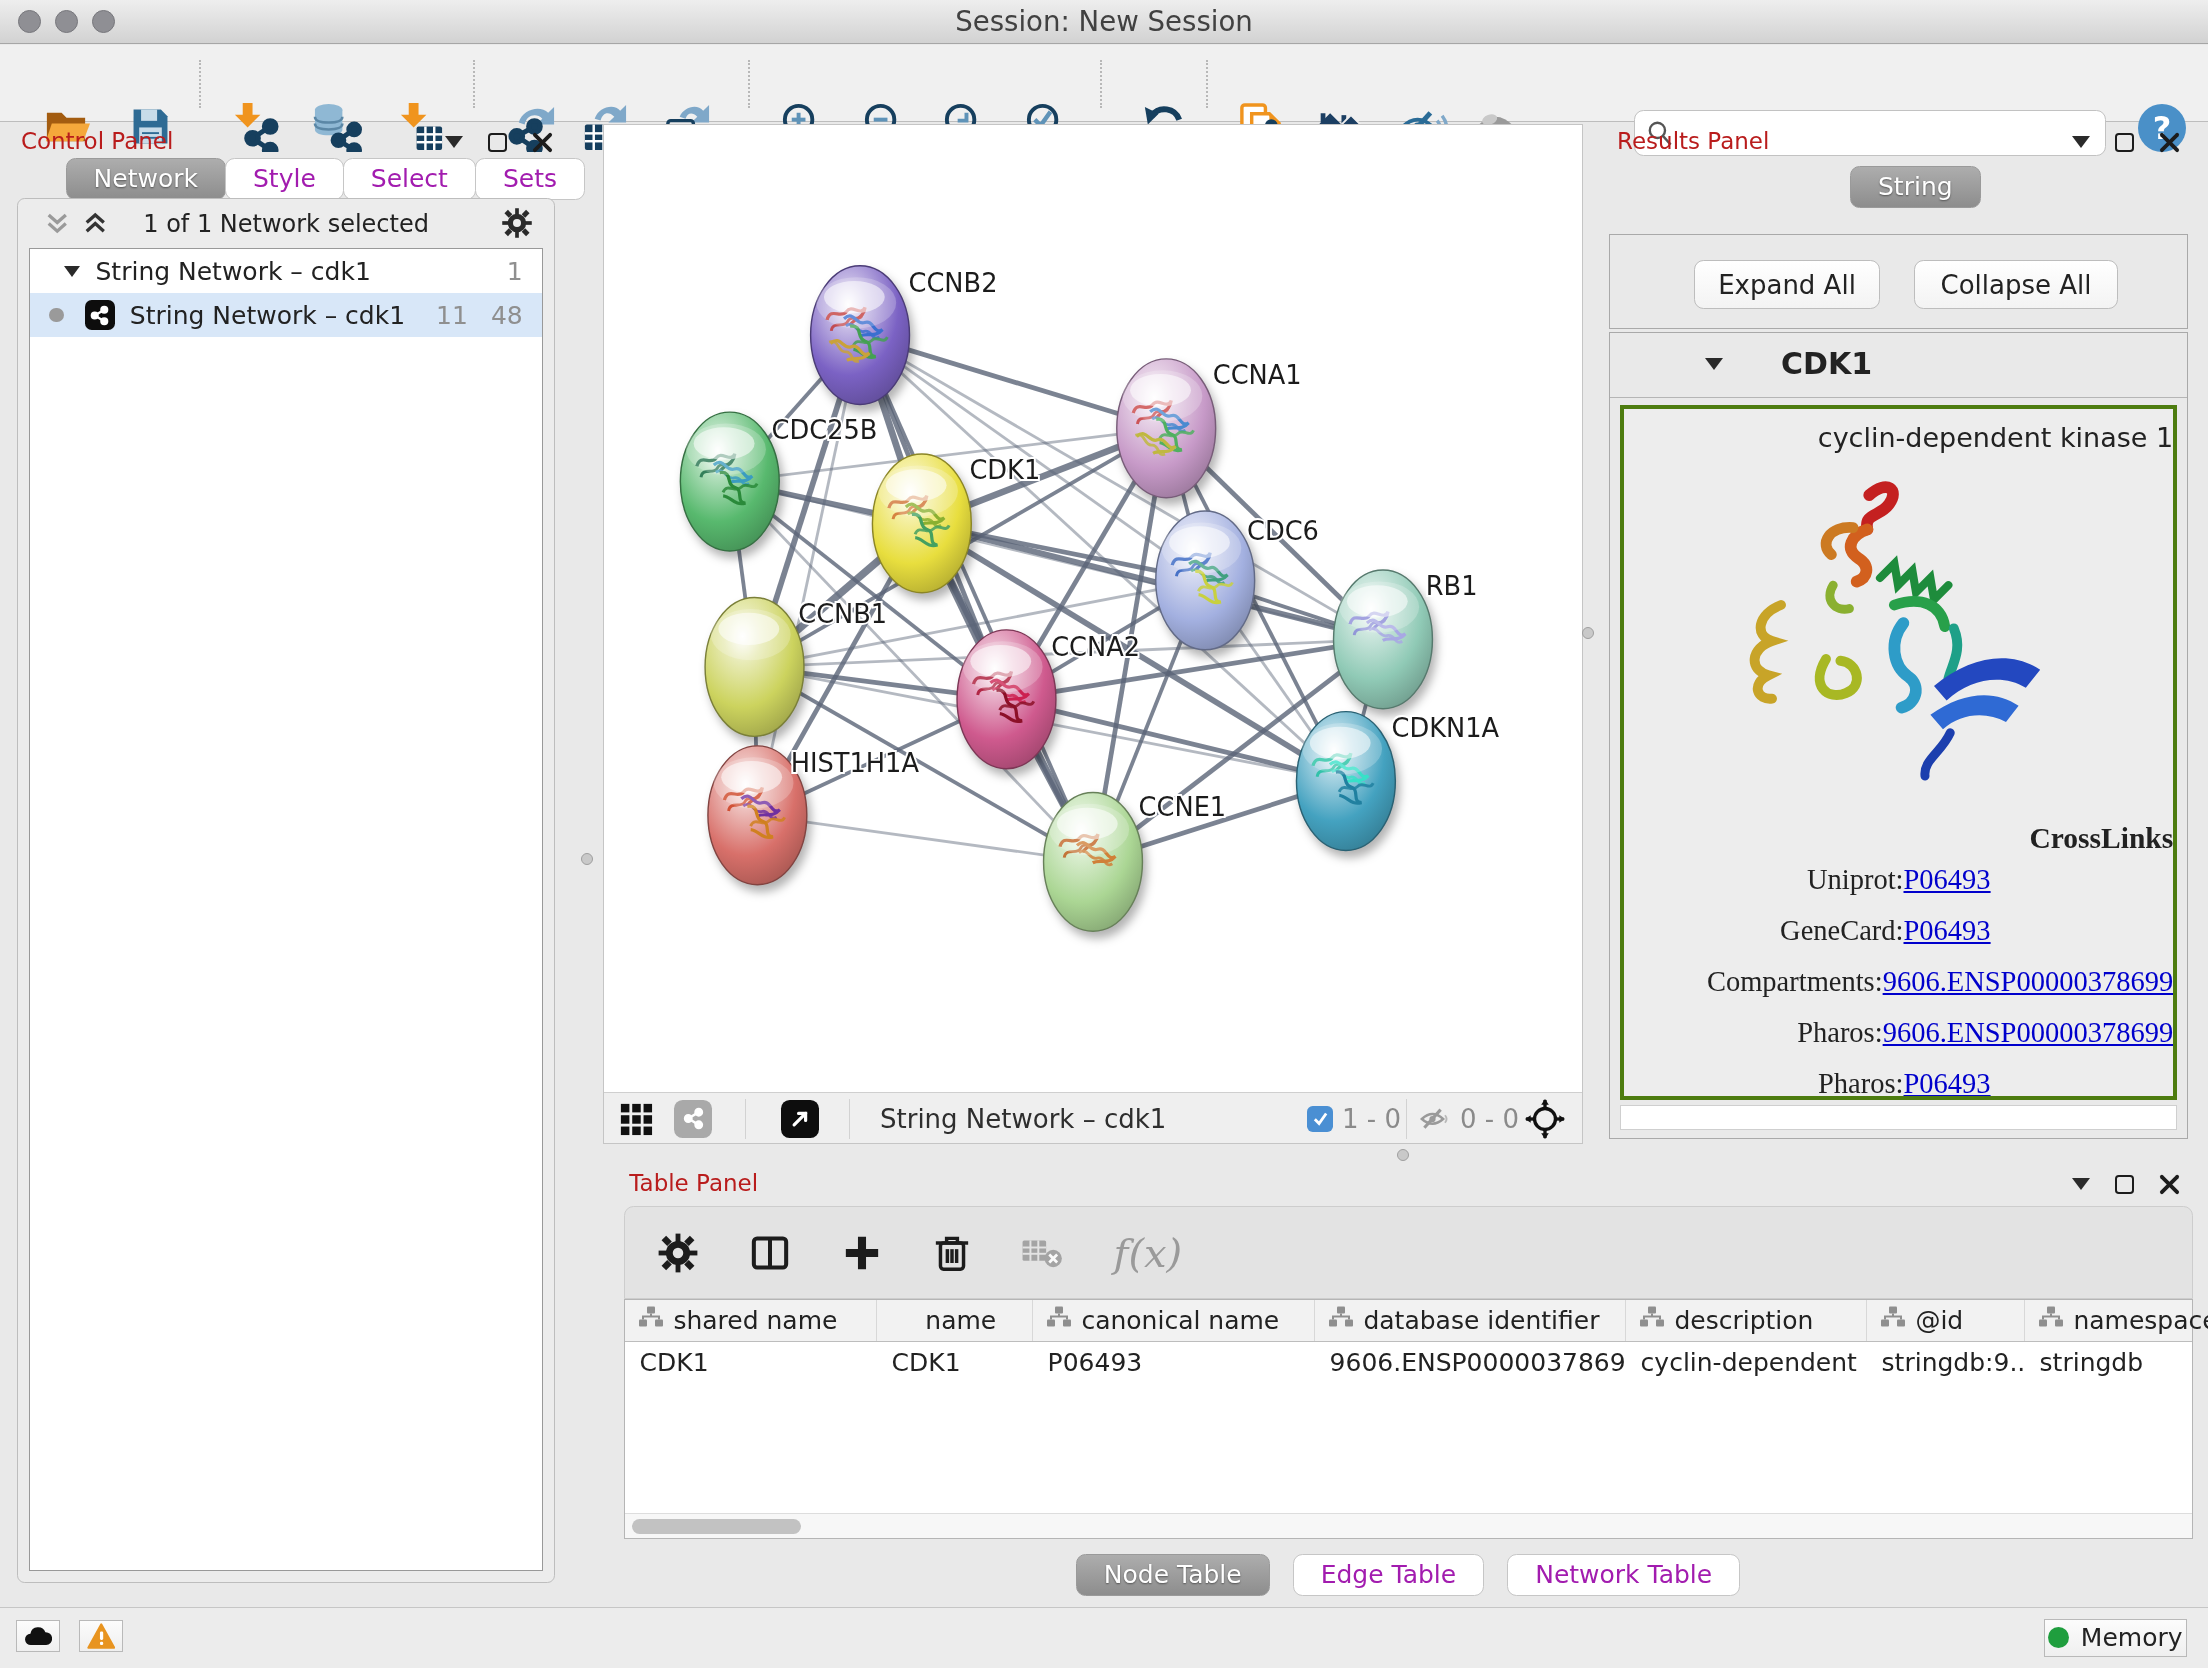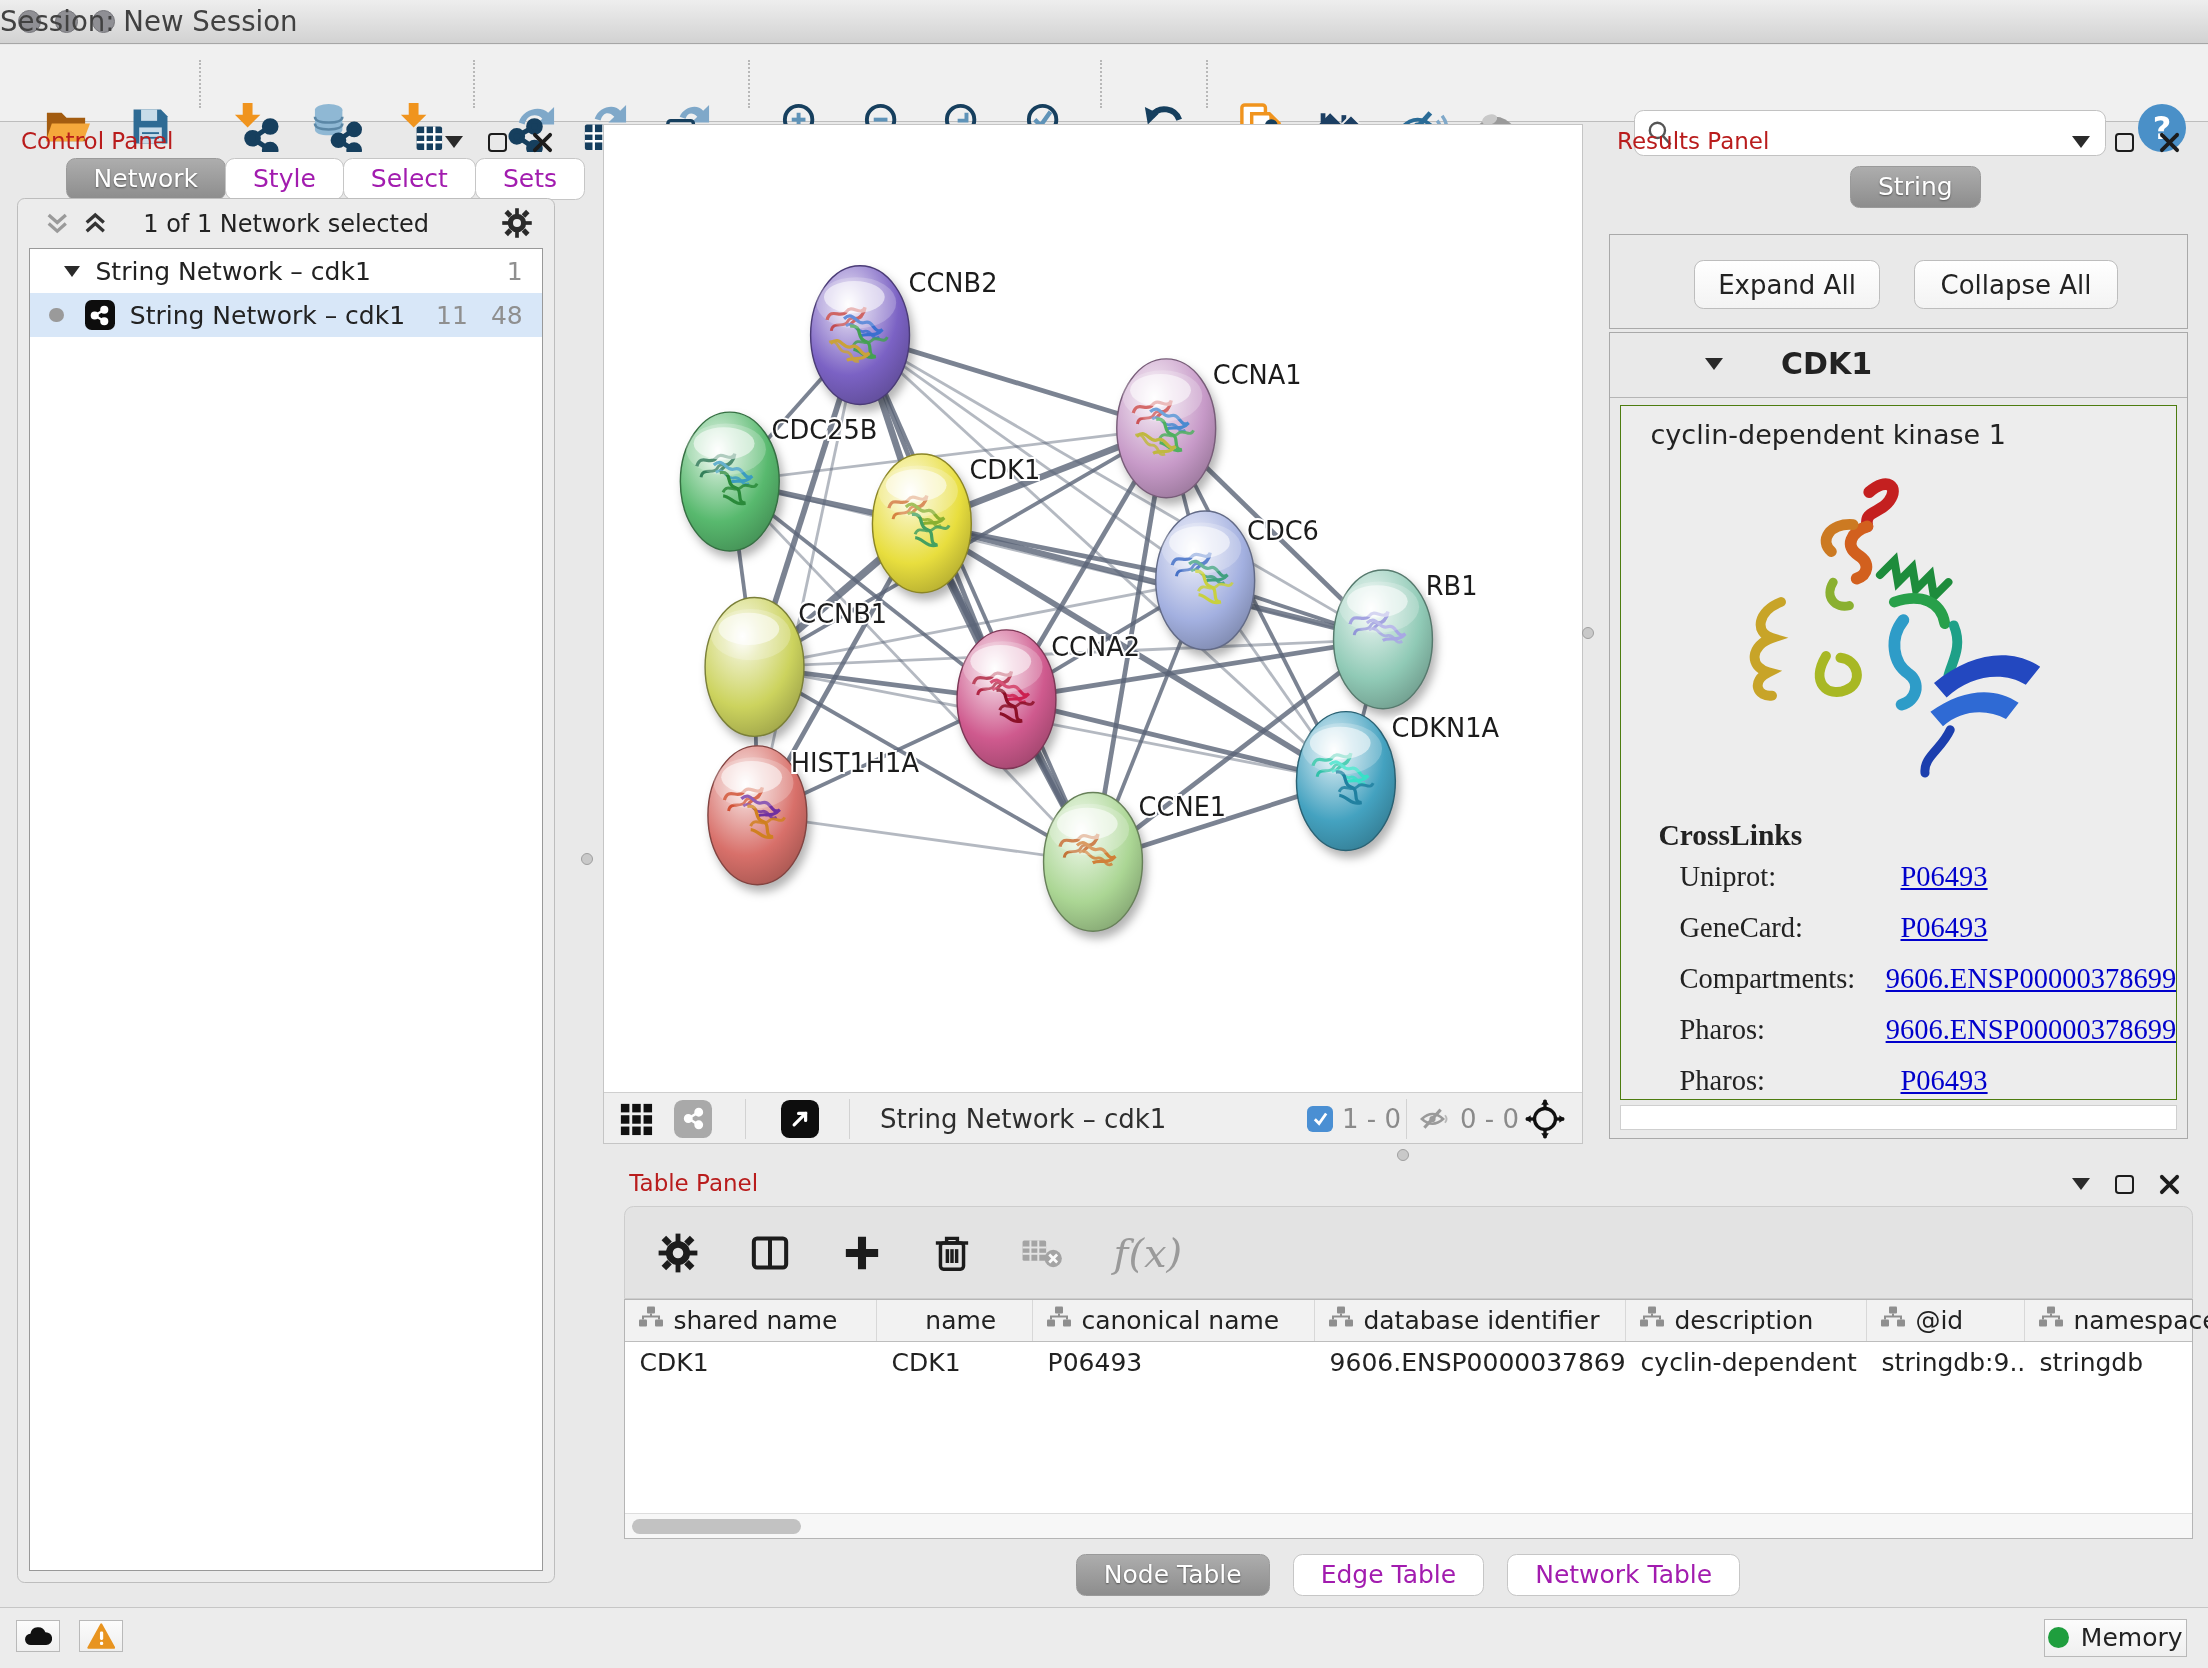--- a/index.html
+++ b/index.html
@@ -5,21 +5,21 @@
   * { box-sizing: border-box; margin:0; padding:0; }
   html,body { width:2208px; height:1668px; }
   body { background:#e9e9e9; font-family:"DejaVu Sans","Liberation Sans",sans-serif; position:relative; overflow:hidden; color:#222; }
 
   
   .titlebar { position:absolute; left:0; top:0; width:2208px; height:44px;
     background:linear-gradient(#eeeeee,#d2d2d2); border-bottom:1px solid #a6a6a6; }
   .traffic { position:absolute; top:9.5px; width:23px; height:23px; border-radius:50%;
     background:#8f8f94; border:1px solid #77777c; }
   .win-title { position:absolute; left:0; right:0; top:0; height:60px; line-height:44px;
-    font-size:27.6px; color:#414141; }
+    text-align:center; font-size:27.6px; color:#414141; }
 
   
   .toolbar { position:absolute; left:0; top:45px; width:2208px; height:77px;
     background:#f0f0f0; border-bottom:1px solid #bdbdbd; }
   .tbtn { position:absolute; top:55px; width:53px; height:53px; display:flex; align-items:center; justify-content:center; }
   .vsep { position:absolute; top:15px; height:48px; width:0; border-left:2.9px dotted #b8b8b8; }
   .searchbox { position:absolute; left:1634px; top:65px; width:472px; height:46px;
     background:#fff; border:1.9px solid #c2c2c2; border-radius:9.5px; display:flex; align-items:center; padding:0 11.4px; }
   .searchbox input { border:none; outline:none; font-size:25px; flex:1; background:transparent; font-family:inherit; }
   .helpbtn { position:absolute; left:2138px; top:59px; width:48px; height:48px; border-radius:50%;
@@ -62,21 +62,21 @@
   
   .rp { position:absolute; left:1590px; top:126px; width:611px; height:1463px; }
   .rp-tab { position:absolute; left:261px; top:40px; }
   .rp-box1 { position:absolute; left:19px; right:13.3px; top:108px; height:95px;
     background:#e9e9e9; border:1.9px solid #a9a9a9; }
   .rp-box2 { position:absolute; left:19px; right:13.3px; top:206px; height:807px;
     background:#e9e9e9; border:1.9px solid #a9a9a9; }
   .rp-entry-hdr { position:absolute; left:0; right:0; top:0; height:65px; border-bottom:1.9px solid #b5b5b5; }
   .rp-entry-name { font-size:30px; font-weight:bold; }
   .rp-inner { position:absolute; left:9.5px; right:9.5px; top:72px; bottom:38px;
-    background:#ededed; border:1px solid #4d7c0f; overflow:hidden; }
+    background:#ededed; border:4px solid #4d7c0f; overflow:hidden;text-align:right; }
   .rp-desc { font-size:27px; margin:13.3px 0 0 30px; }
   .rp-strip { position:absolute; left:9.5px; right:9.5px; bottom:7.6px; height:25px; background:#fff; border:1px solid #cfcfcf; }
   .xl { font-family:"Liberation Serif","DejaVu Serif",serif; }
   .xl-head { font-size:29.5px; font-weight:bold; margin:5.7px 0 9.5px 38px; }
   .xl-row { display:flex; margin:0 0 19px 59px; font-size:28.5px; }
   .xl-label { width:221px; }
   .xl-link { color:#0000cc; text-decoration:underline; }
 
   
   .tp { position:absolute; left:616px; top:1168px; width:1585px; height:438px; }

